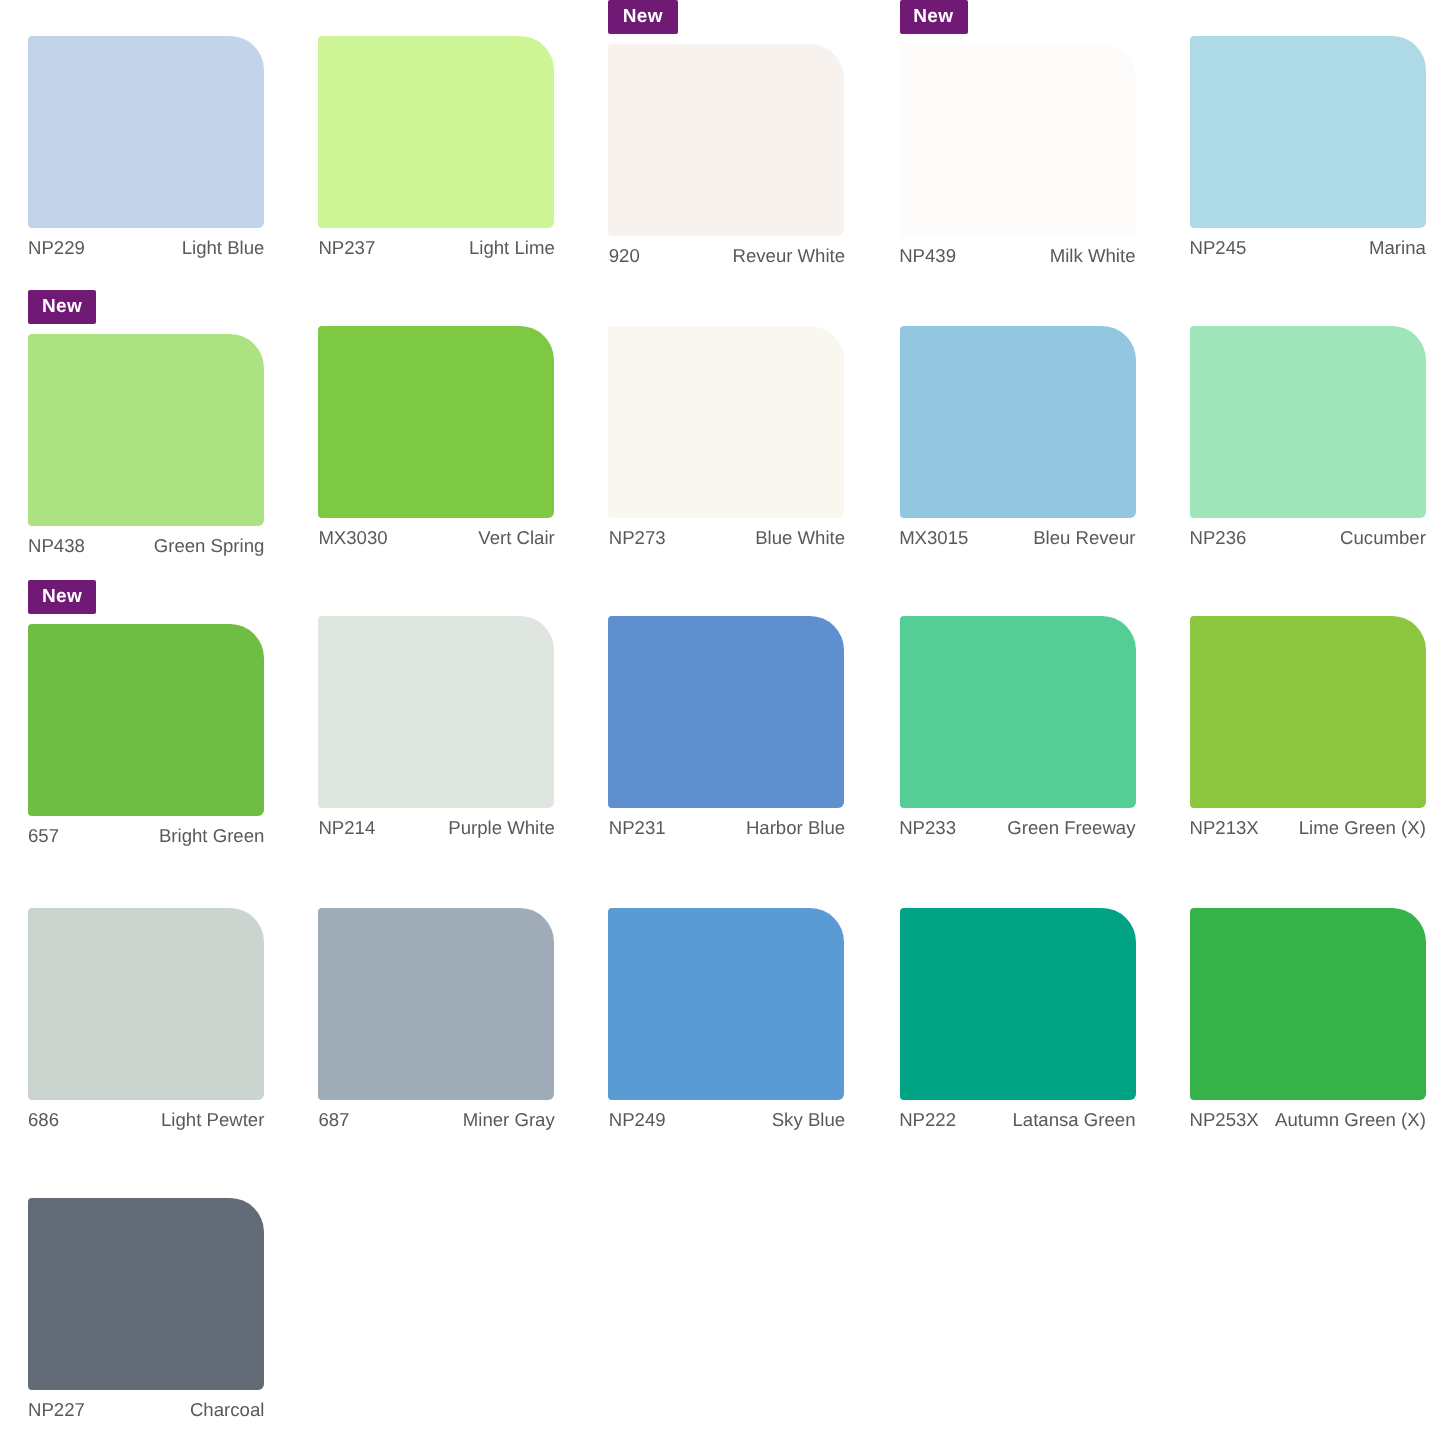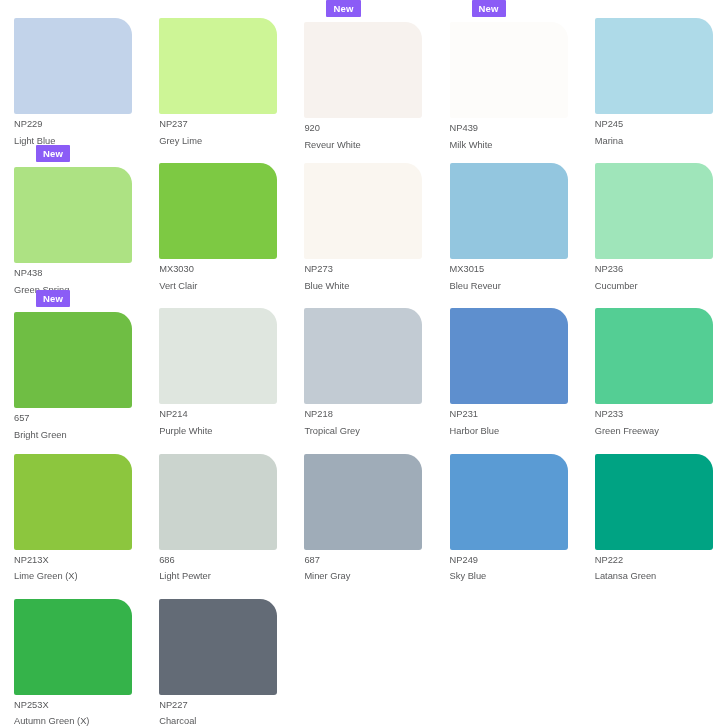--- a/index.html
+++ b/index.html
@@ -28,30 +28,29 @@
     position: relative;
     box-sizing: border-box;
     padding: 0;
   }
 
   
   .new-badge {
     position: absolute;
     left: 14px;
     top: 0px;
-    background: #8b5cf6;
+    background: #701a75;
     color: #ffffff;
     font-size: 9.5px;
     font-weight: bold;
     line-height: 1;
     padding: 3.5px 7px 4px 7px;
     letter-spacing: 0.2px;
     border-radius: 1px;
     z-index: 3;
-    margin-left: 22px;
   }
 
   .chip {
     position: absolute;
     left: 14px;
     top: 18px;
     width: 118px;
     height: 96px;
     border-top-right-radius: 17px;
     border-top-left-radius: 2px;
@@ -66,21 +65,20 @@
 
   .labels {
     position: absolute;
     left: 14px;
     right: 13px;
     top: 118px;
     display: flex;
     justify-content: space-between;
     align-items: flex-start;
     gap: 4px;
-    flex-direction: column;
   }
   .swatch-cell.has-badge .labels {
     top: 122px;
   }
 
   .code {
     font-size: 9.3px;
     color: #58595B;
     line-height: 1.35;
     white-space: nowrap;
@@ -102,21 +100,21 @@
       <div class="chip" style="background: rgb(194, 211, 234);"></div>
       <div class="labels">
         <span class="code">NP229</span>
         <span class="cname">Light Blue</span>
       </div>
     </div>
     <div class="swatch-cell">
       <div class="chip" style="background: rgb(205, 245, 150);"></div>
       <div class="labels">
         <span class="code">NP237</span>
-        <span class="cname">Grey Lime</span>
+        <span class="cname">Light Lime</span>
       </div>
     </div>
     <div class="swatch-cell has-badge">
       <div class="new-badge">New</div>
       <div class="chip" style="background: rgb(247, 242, 238);"></div>
       <div class="labels">
         <span class="code">920</span>
         <span class="cname">Reveur White</span>
       </div>
     </div>
@@ -180,27 +178,20 @@
       </div>
     </div>
     <div class="swatch-cell">
       <div class="chip" style="background: rgb(223, 230, 223);"></div>
       <div class="labels">
         <span class="code">NP214</span>
         <span class="cname">Purple White</span>
       </div>
     </div>
     <div class="swatch-cell">
-      <div class="chip" style="background: rgb(194, 203, 211);"></div>
-      <div class="labels">
-        <span class="code">NP218</span>
-        <span class="cname">Tropical Grey</span>
-      </div>
-    </div>
-    <div class="swatch-cell">
       <div class="chip" style="background: rgb(94, 143, 206);"></div>
       <div class="labels">
         <span class="code">NP231</span>
         <span class="cname">Harbor Blue</span>
       </div>
     </div>
     <div class="swatch-cell">
       <div class="chip" style="background: rgb(84, 206, 148);"></div>
       <div class="labels">
         <span class="code">NP233</span>

